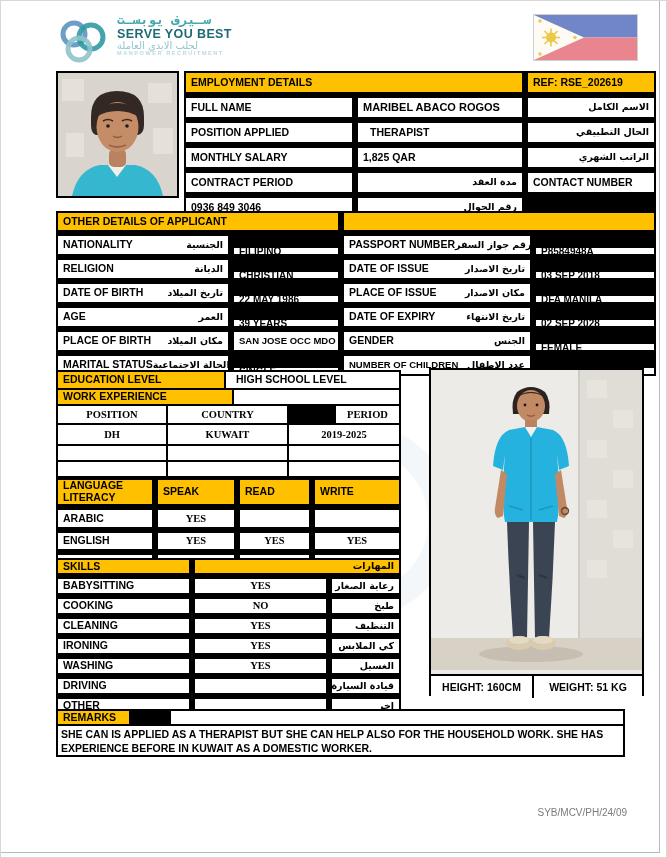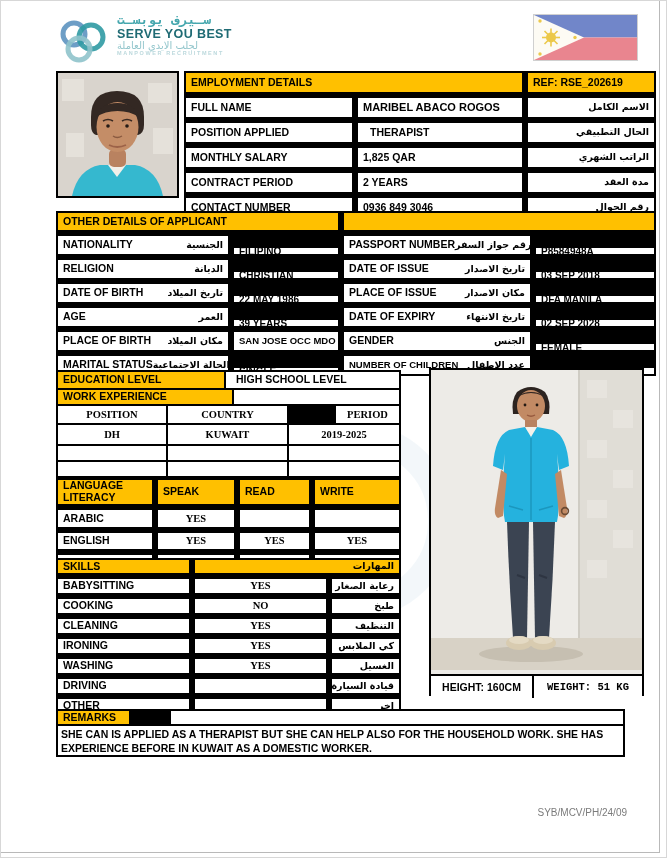--- a/index.html
+++ b/index.html
@@ -27,21 +27,21 @@
   
   .logo-text{line-height:1.05;}
   .logo-ar1{color:#45a7ae;font-size:13px;font-weight:700;font-family:Liberation Mono, monospace;}
   .logo-en{color:#1f6b74;font-size:12.5px;font-weight:700;letter-spacing:.4px;}
   .logo-ar2{color:#93c6cc;font-size:10px;font-family:"DejaVu Sans",sans-serif;}
   .logo-sub{color:#bcd9dd;font-size:5.5px;font-weight:700;letter-spacing:1.6px;}
   .photo-frame{border:2px solid #000;box-sizing:border-box;background:#d9d4cd;z-index:2;}
   .caption-row{display:flex;border-top:2px solid #000;height:22px;background:#fff;}
   .caption-cell{flex:0 0 101px;display:flex;align-items:center;justify-content:center;
     font-weight:700;font-size:10.5px;border-right:2px solid #000;}
-  .caption-cell:last-child{flex:1;border-right:none;font-family:Liberation Mono, monospace;}
+  .caption-cell:last-child{flex:1;border-right:none;}
   .footer{color:#7b7b7b;font-size:10px;text-align:right;}
   .watermark{z-index:1;opacity:.09;}
 </style>
 </head>
 <body>
 
 <div class="page">
 
   <svg class="abs watermark" style="left:150px;top:380px;" width="310" height="300" viewBox="0 0 310 300">
     <circle cx="110" cy="120" r="80" fill="none" stroke="#4a90b8" stroke-width="26"></circle>
@@ -115,21 +115,20 @@
 
     <div class="c">POSITION APPLIED</div>
     <div class="c" style="padding-left:12px;">THERAPIST</div>
     <div class="c rt ar">الحال التطبيقي</div>
 
     <div class="c">MONTHLY SALARY</div>
     <div class="c">1,825 QAR</div>
     <div class="c rt ar">الراتب الشهري</div>
 
     <div class="c">CONTRACT PERIOD</div>
-    <div class="c">2 YEARS</div>
     <div class="c rt ar">مدة العقد</div>
 
     <div class="c">CONTACT NUMBER</div>
     <div class="c">0936 849 3046</div>
     <div class="c rt ar">رقم الجوال</div>
   </div>
 
   <div class="abs tbl" style="left:55px;top:210px;width:600px;grid-template-columns:170px 104px 186px 1fr;grid-template-rows:17px repeat(6,18px);">
     <div class="c hdr" style="grid-column:1/3;">OTHER DETAILS OF APPLICANT</div>
     <div class="c hdr" style="grid-column:3/5;"></div>

